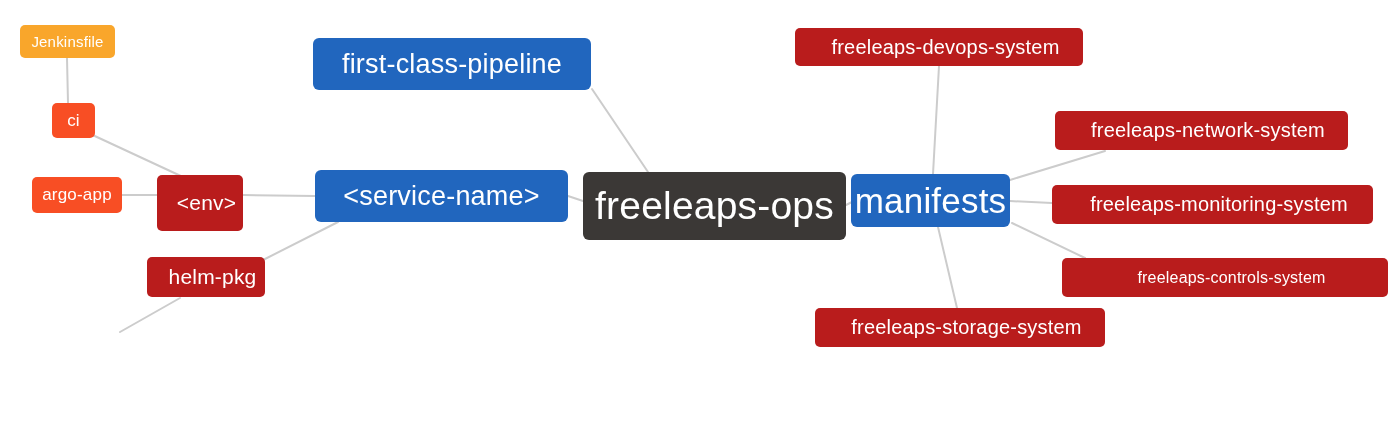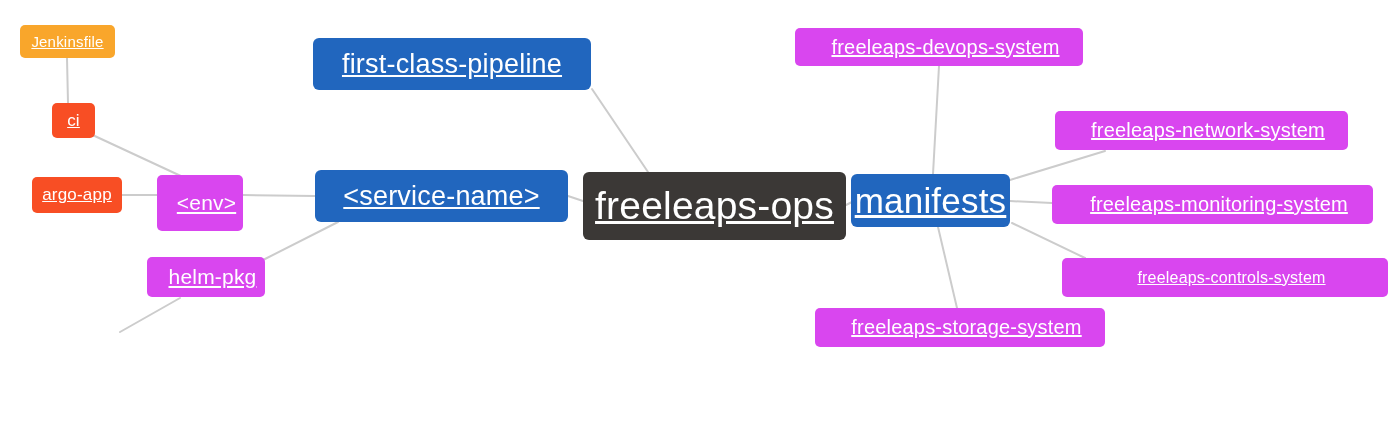--- a/index.html
+++ b/index.html
@@ -3,26 +3,26 @@
 <meta charset="utf-8">
 <style>
   html,body{margin:0;padding:0;background:#ffffff;}
   body{width:1390px;height:421px;position:relative;overflow:hidden;
        font-family:"Liberation Sans","DejaVu Sans",sans-serif;}
   #canvas{position:absolute;inset:0;width:1390px;height:421px;}
   #edges{position:absolute;left:0;top:0;z-index:1;}
   .node{
     position:absolute;z-index:2;display:flex;align-items:center;justify-content:center;
     color:#ffffff;border-radius:6px;box-sizing:border-box;white-space:nowrap;
-    cursor:pointer;letter-spacing:0.2px;text-decoration:underline;
+    cursor:pointer;letter-spacing:0.2px;
   }
   .node.sm{border-radius:5px;}
   .orange{background:#F9A62B;}
   .red{background:#F84E24;}
-  .green{background:#d946ef;padding-left:13px;}
+  .green{background:#b91c1c;padding-left:13px;}
   .blue{background:#2166BE;}
   .dark{background:#3B3836;}
 </style>
 </head>
 <body>
 
 <div id="canvas">
 
   <svg id="edges" width="1390" height="421" viewBox="0 0 1390 421">
     <g stroke="#cccccc" stroke-width="2" stroke-linecap="round" fill="none">

